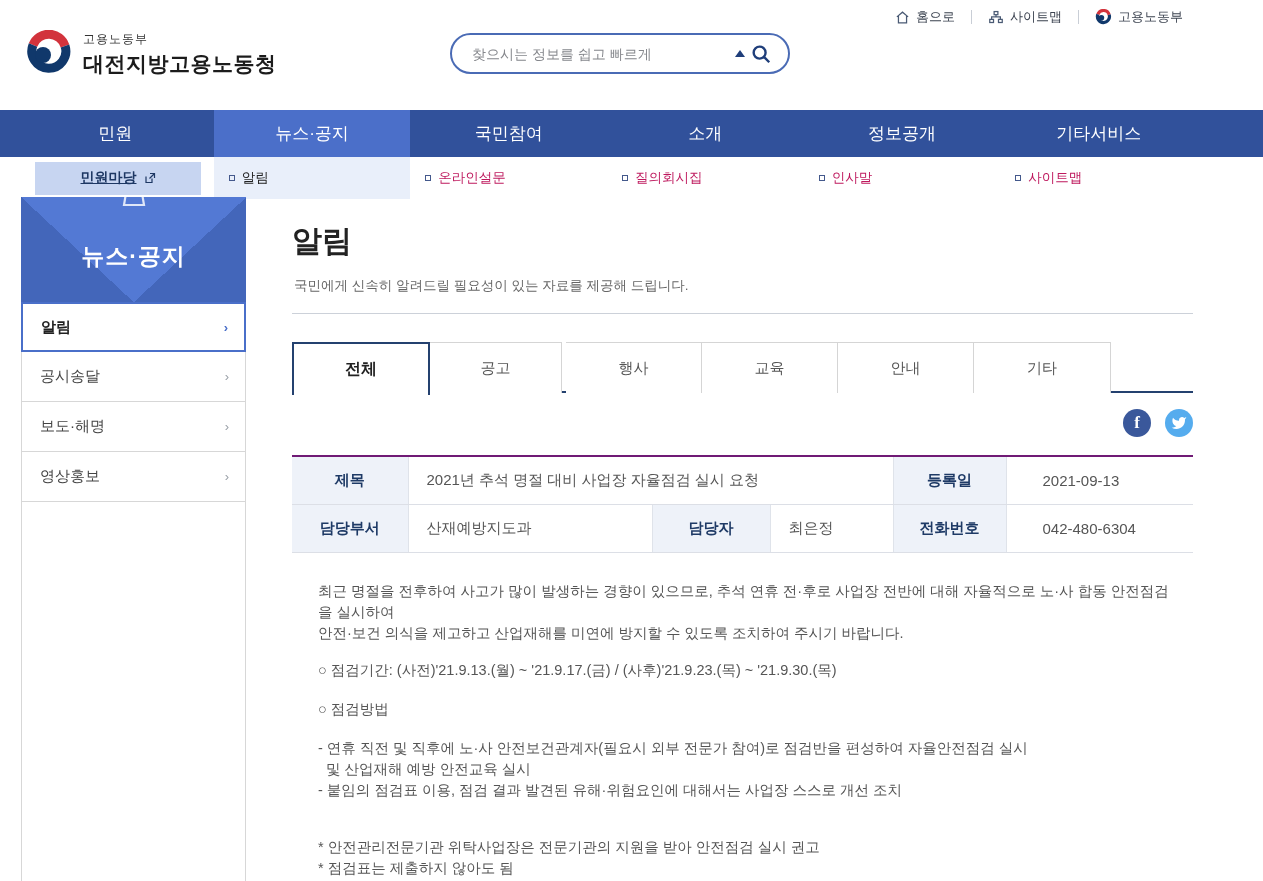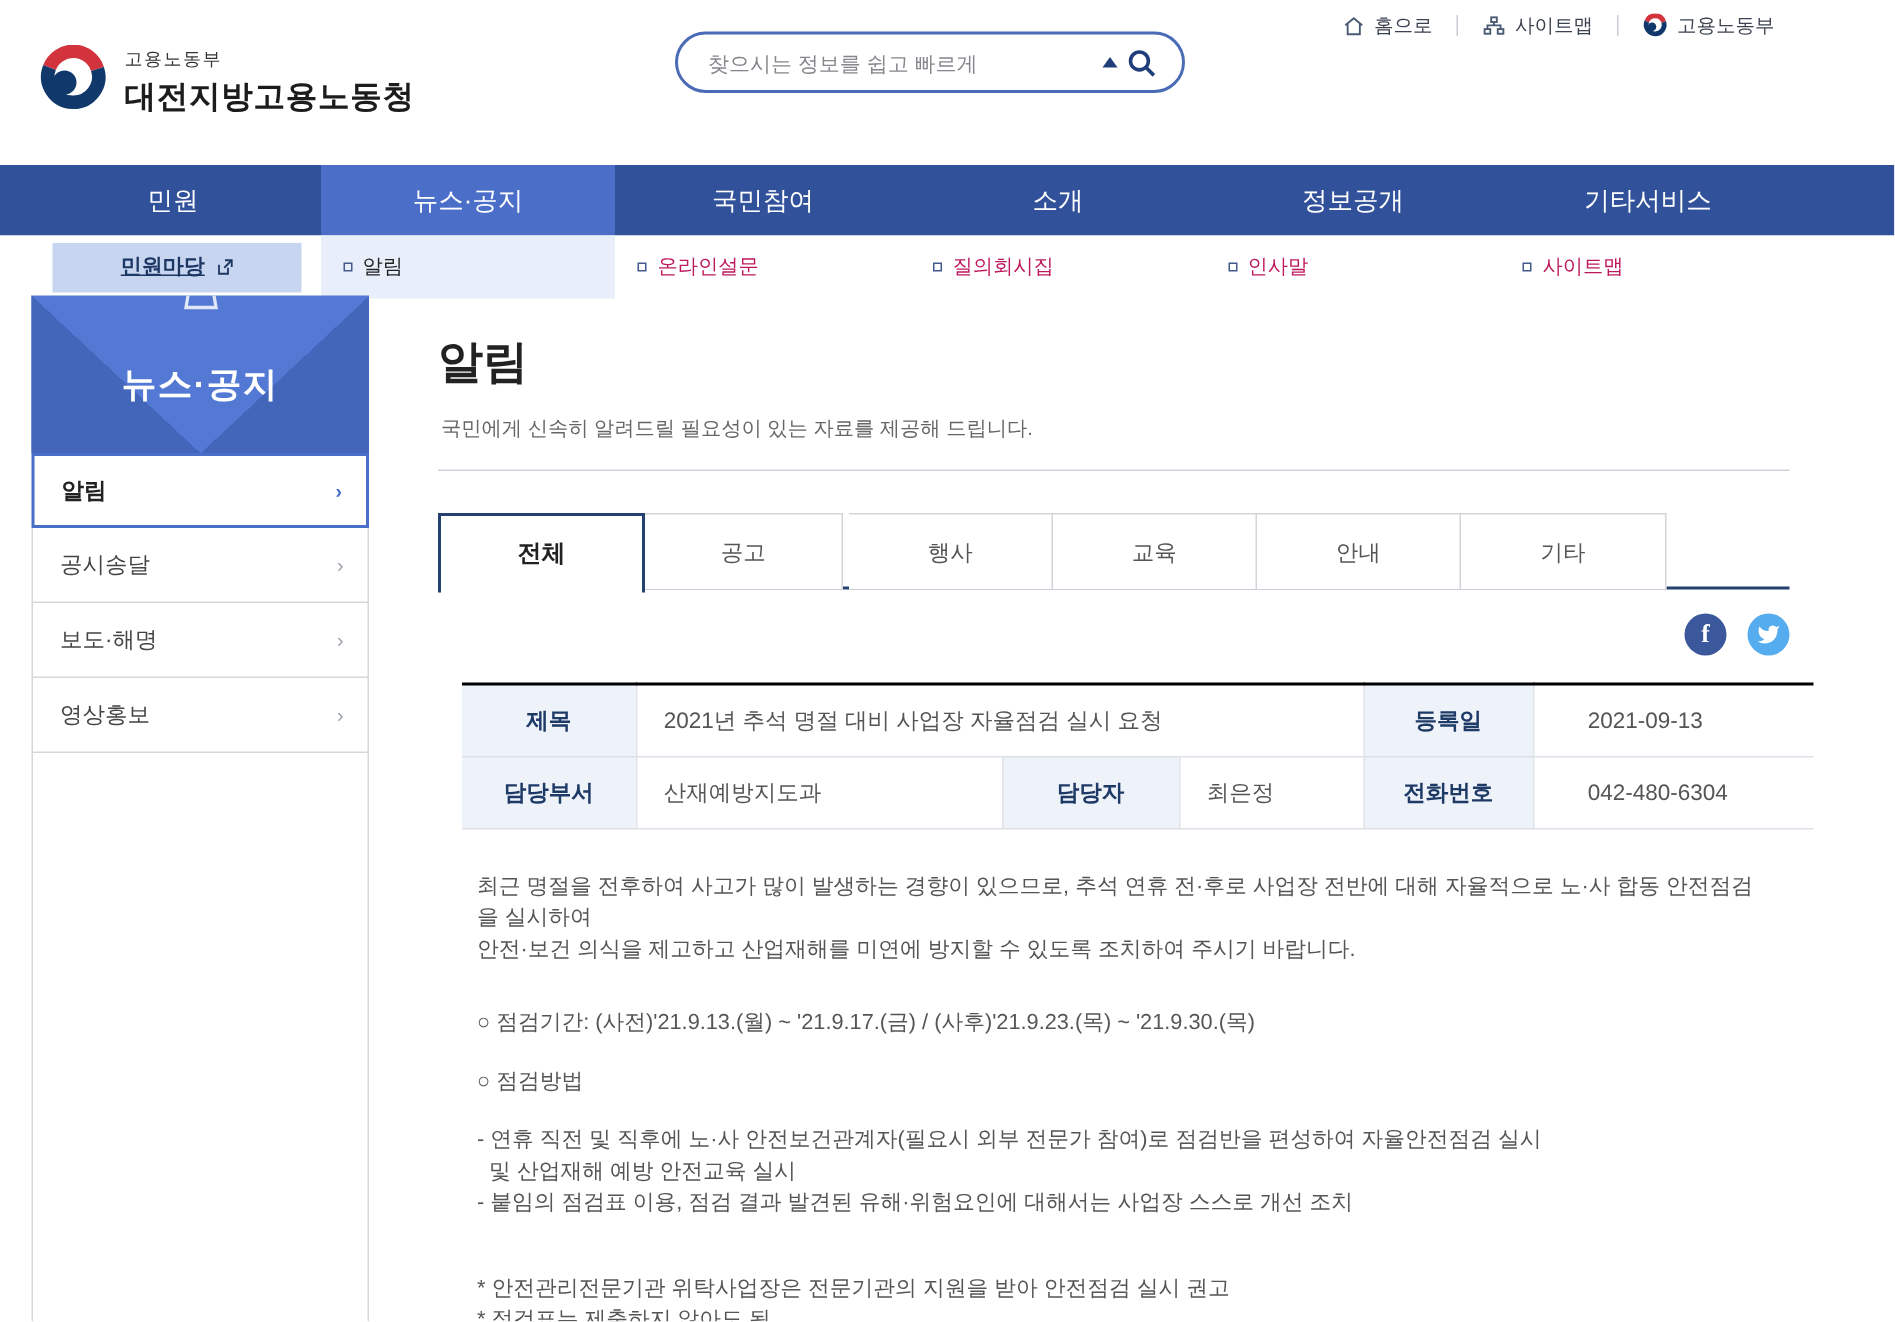--- a/index.html
+++ b/index.html
@@ -11,21 +11,21 @@
   .util .u-item { display:flex; align-items:center; gap:6px; cursor:pointer; }
   .util .sep { width:1px; height:14px; background:#c9ced6; margin:0 6px; }
   .util svg { display:block; }
 
   
   .logo { position:absolute; left:25px; top:30px; display:flex; align-items:center; gap:10px; }
   .logo-txt .min { font-size:12px; color:#333; letter-spacing:1px; }
   .logo-txt .off { font-size:21px; font-weight:700; color:#1c1c1c; letter-spacing:0.5px; margin-top:2px; }
 
   
-  .search { position:absolute; left:450px; top:21px; width:340px; height:41px; border:2px solid #4a6bb5; border-radius:22px; display:flex; align-items:center; padding:0 16px 0 20px; background:#fff; }
+  .search { position:absolute; left:450px; top:33px; width:340px; height:41px; border:2px solid #4a6bb5; border-radius:22px; display:flex; align-items:center; padding:0 16px 0 20px; background:#fff; }
   .search input { flex:1; border:none; outline:none; font-size:14px; color:#444; font-family:inherit; background:transparent; }
   .search input::placeholder { color:#808archive8a; color:#85878c; }
   .search .tri { width:0; height:0; border-left:5px solid transparent; border-right:5px solid transparent; border-bottom:7px solid #1f3e7a; margin-right:5px; cursor:pointer; }
 
   
   .nav { position:absolute; left:0; top:110px; width:1263px; height:47px; background:#31519b; }
   .nav-inner { position:absolute; left:17px; top:0; width:1180px; height:47px; display:flex; }
   .nav-item { flex:1; display:flex; align-items:center; justify-content:center; color:#fff; font-size:17px; cursor:pointer; }
   .nav-item.active { background:#4b6fc9; }
 
@@ -68,30 +68,30 @@
   .tab.t3 { left:410px; width:136px; }
   .tab.t4 { left:546px; width:136px; }
   .tab.t5 { left:682px; width:137px; }
   .tab.active { left:0; width:138px; border:2px solid #24416f; border-bottom:none; font-size:16px; font-weight:700; color:#222; z-index:2; height:53px; top:0; }
 
   .social { position:absolute; right:0; top:212px; display:flex; gap:14px; }
   .soc { width:28px; height:28px; border-radius:50%; display:flex; align-items:center; justify-content:center; cursor:pointer; }
   .soc.fb { background:#3a589b; color:#fff; font-weight:700; font-size:17px; font-family:"Liberation Serif",serif; }
   .soc.tw { background:#55acee; }
 
-  table.detail { position:absolute; left:16px; top:258px; width:901px; border-collapse:collapse; border-top:2px solid #000000; border-bottom:1px solid #c9ccd4; }
+  table.detail { position:absolute; left:0; top:258px; width:901px; border-collapse:collapse; border-top:2px solid #701a75; border-bottom:1px solid #c9ccd4; }
   table.detail th, table.detail td { height:48px; font-size:15px; border-bottom:1px solid #dcdfe6; }
   table.detail th { background:#eef2f9; color:#1e3a66; font-weight:700; border-left:1px solid #dfe3ea; border-right:1px solid #dfe3ea; }
   table.detail th:first-child { border-left:none; }
   table.detail td { color:#555; text-align:left; padding-left:18px; background:#fff; }
   table.detail td:last-child { border-right:none;padding-left:36px; }
 
   .bodytext { position:absolute; left:26px; top:384px; width:860px; font-size:14.5px; color:#555; line-height:21px; }
   .bodytext p { white-space:pre-wrap; }
-  .bodytext .p1 { margin-bottom:28px; }
+  .bodytext .p1 { margin-bottom:16px; }
   .bodytext .p2 { margin-bottom:18px; }
   .bodytext .p3 { margin-bottom:18px; }
   .bodytext .p4 { margin-bottom:36px; }
 </style>
 </head>
 <body>
 
 <div class="page">
 
   <div class="util">

